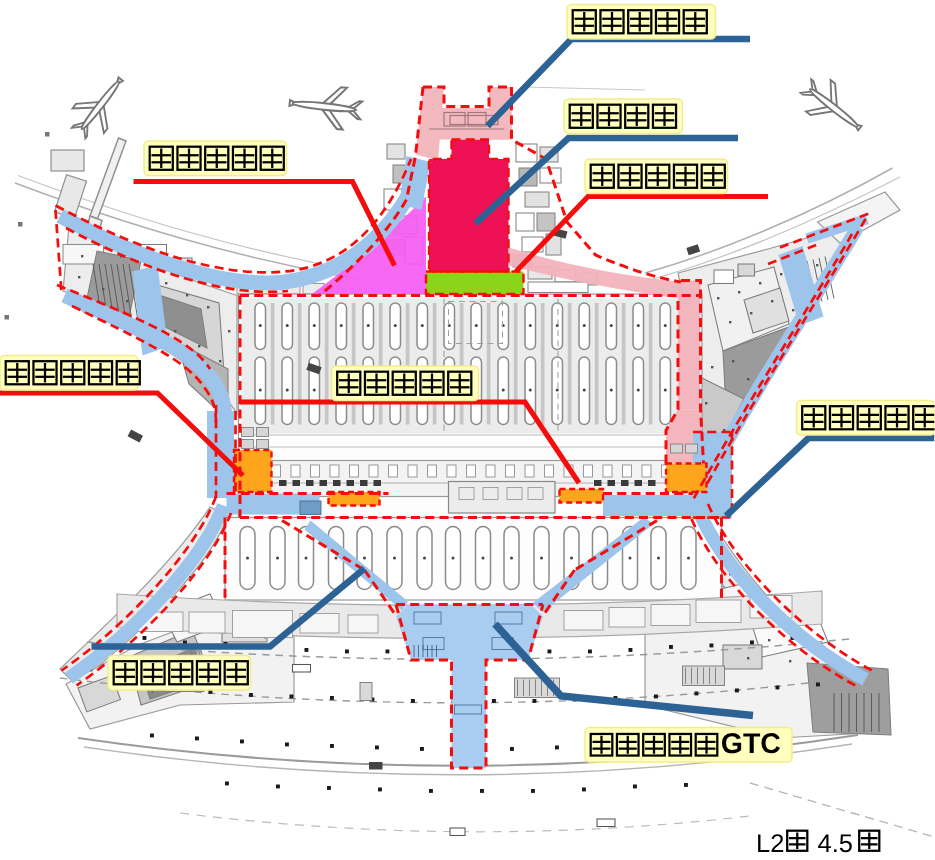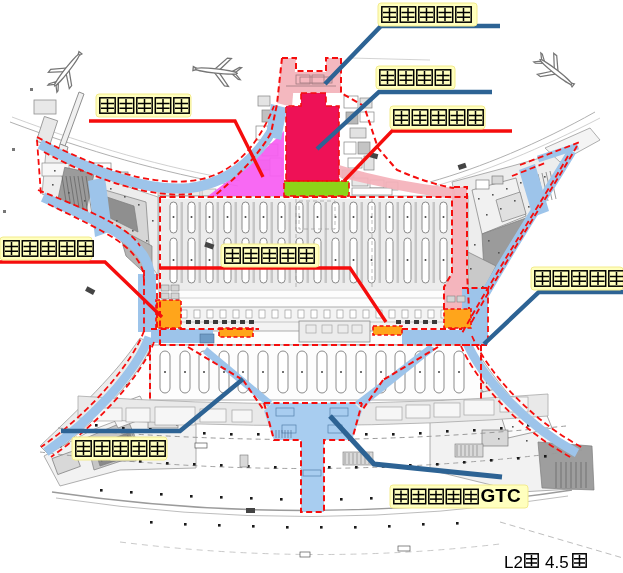--- a/index.html
+++ b/index.html
@@ -1,16 +1,16 @@
 <!DOCTYPE html>
 <html><head>
 <meta charset="utf-8">
 <style>
 html,body{margin:0;padding:0;background:#ffffff;}
-#wrap{position:relative;width:623px;height:573px;overflow:hidden;font-family:"Liberation Sans",sans-serif;border-radius:17px;}
+#wrap{position:relative;width:623px;height:573px;overflow:hidden;font-family:"Liberation Sans",sans-serif;}
 </style>
 </head>
 <body>
 <div id="wrap">
 <svg width="623" height="573" viewBox="0 0 623 573">
 
 <rect x="0" y="0" width="623" height="573" fill="#ffffff"></rect>
 
 <path d="M10,122 C 90,152 160,172 238,186" stroke="#b0b0b0" stroke-width="1" fill="none"></path>
       <path d="M12,117 C 92,147 162,167 240,181" stroke="#c4c4c4" stroke-width="0.8" fill="none"></path>

